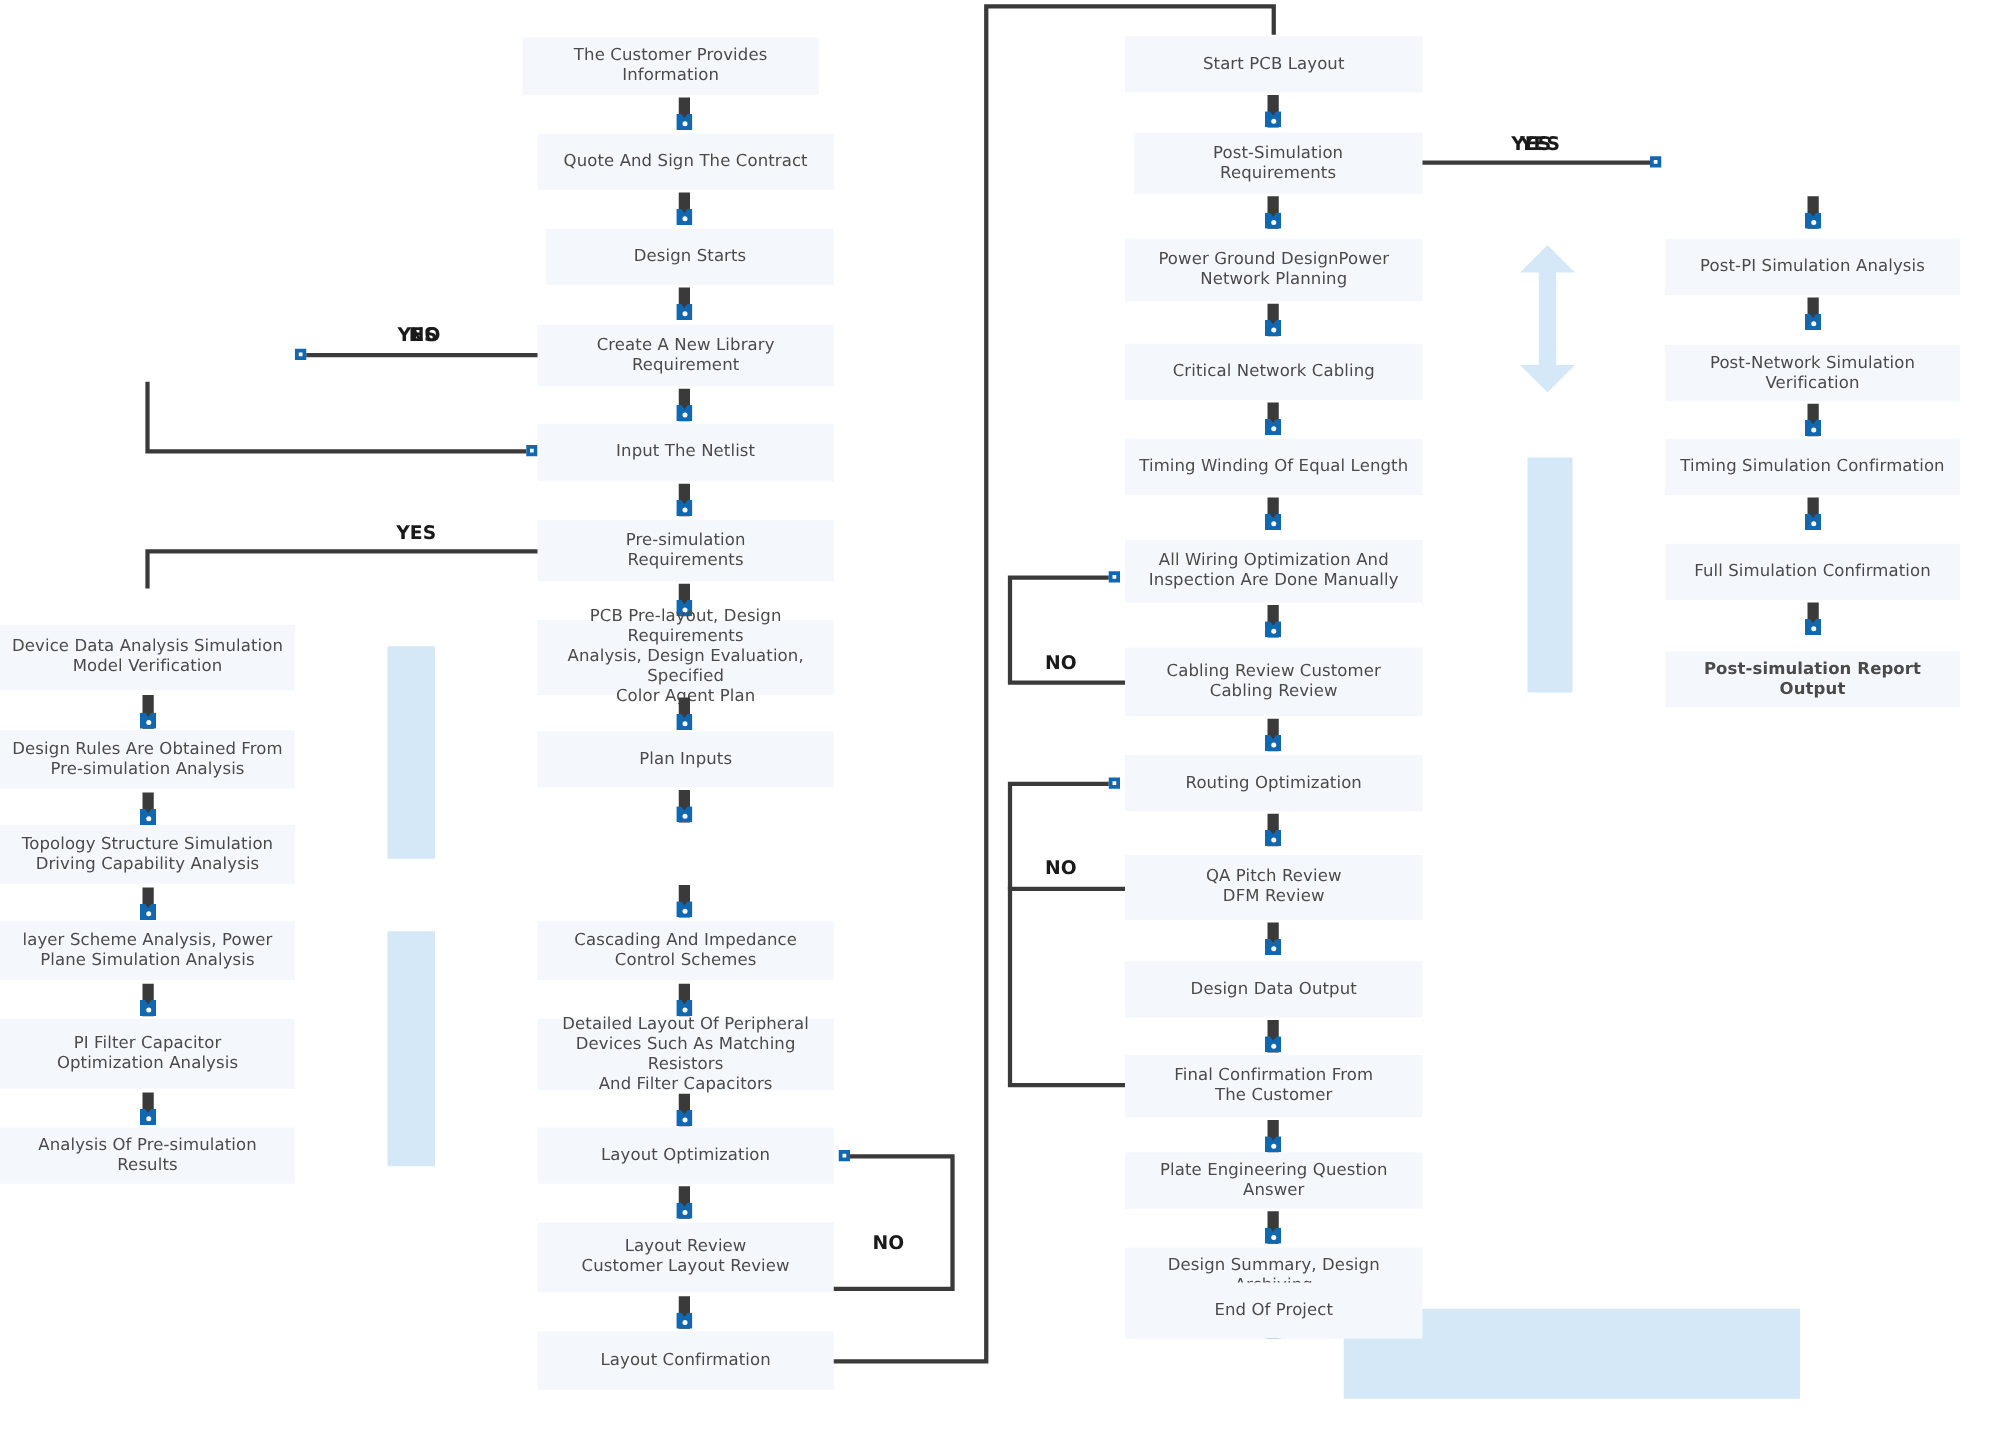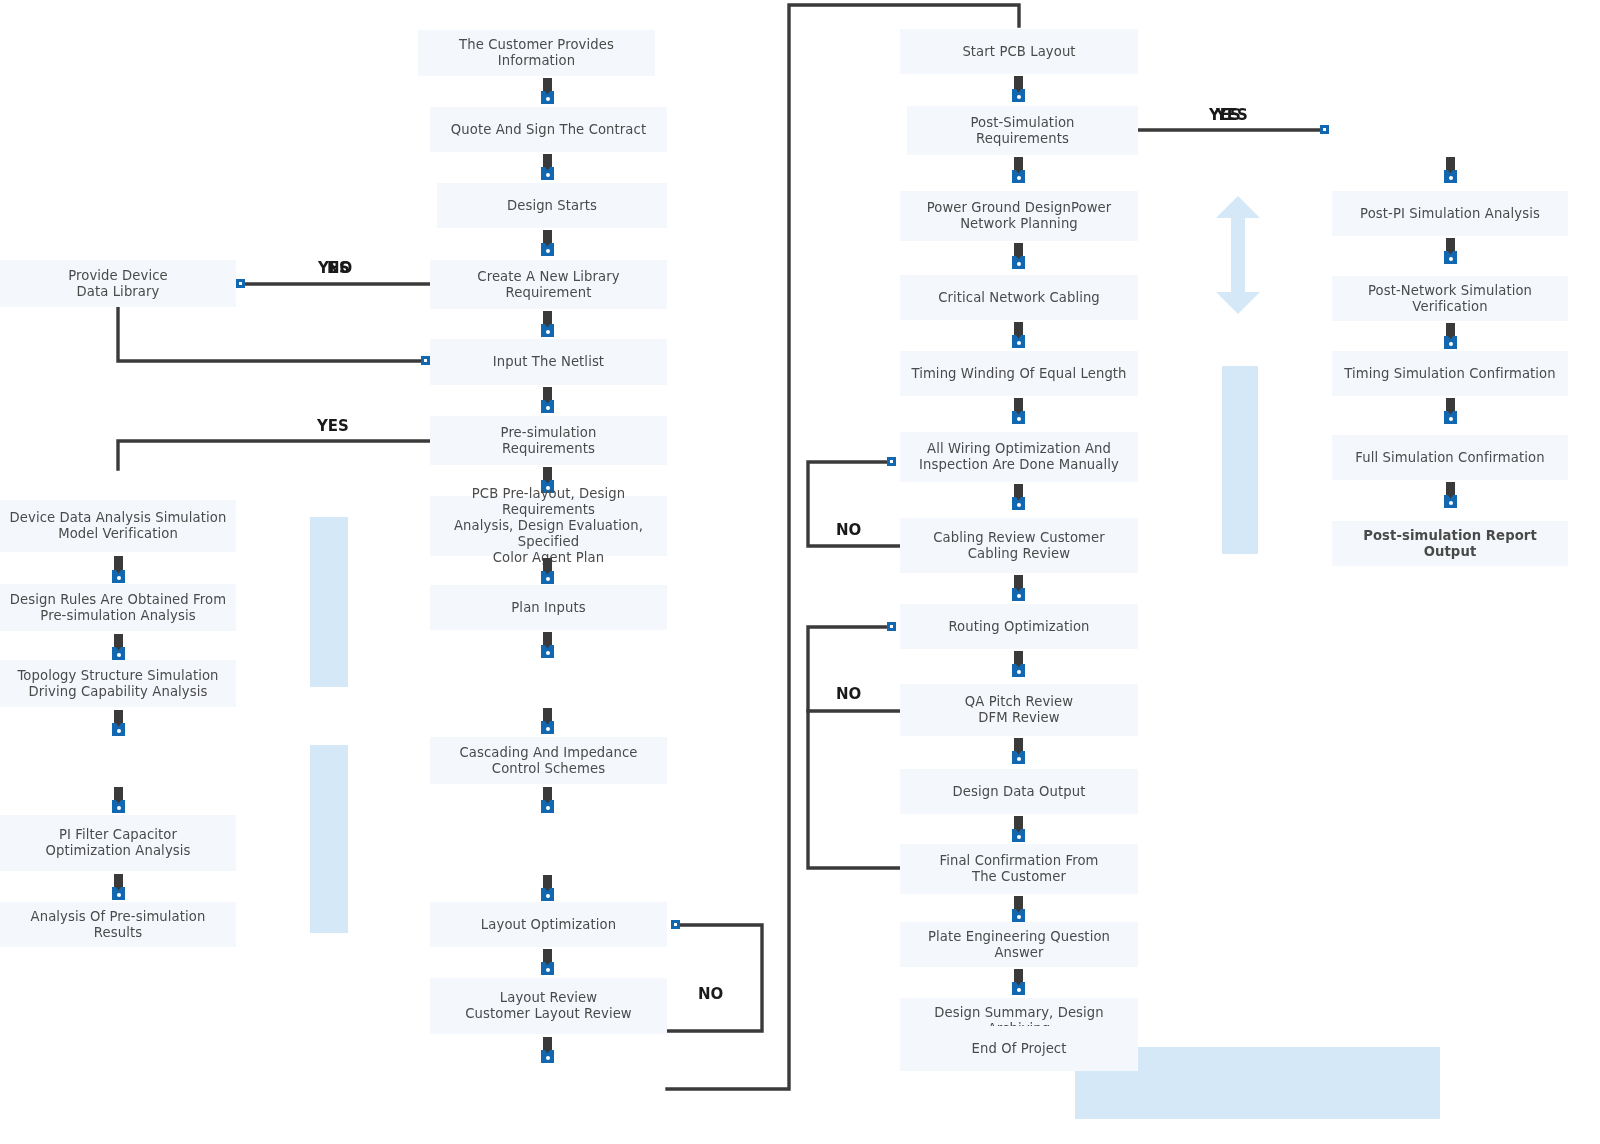--- a/index.html
+++ b/index.html
@@ -109,22 +109,20 @@
 
   <div class="blabel" style="left:318px;top:259px;">YES</div>
   <div class="blabel" style="left:327px;top:259px;">NO</div>
   <div class="blabel" style="left:317px;top:417px;">YES</div>
   <div class="blabel" style="left:1209px;top:106px;">YES</div>
   <div class="blabel" style="left:1216px;top:106px;">YES</div>
   <div class="blabel" style="left:698px;top:985px;">NO</div>
   <div class="blabel" style="left:836px;top:521px;">NO</div>
   <div class="blabel" style="left:836px;top:685px;">NO</div>
 
-  <div class="node" style="left:0px;top:260px;width:236px;height:47px;">Provide Device
-Data Library</div>
 
   <div class="node" style="left:0px;top:500px;width:236px;height:52px;">Device Data Analysis Simulation
 Model Verification</div>
   <div class="vconn" style="left:112px;top:556px;height:27px;">
     <div class="stem"></div>
       <div class="head"></div>
       <div class="dot"></div>
   </div>
 
   <div class="node" style="left:0px;top:584px;width:236px;height:47px;">Design Rules Are Obtained From
@@ -136,20 +134,22 @@
   </div>
 
   <div class="node" style="left:0px;top:660px;width:236px;height:47px;">Topology Structure Simulation
 Driving Capability Analysis</div>
   <div class="vconn" style="left:112px;top:710px;height:26px;">
     <div class="stem"></div>
       <div class="head"></div>
       <div class="dot"></div>
   </div>
 
+  <div class="node" style="left:0px;top:737px;width:236px;height:47px;">layer Scheme Analysis, Power
+Plane Simulation Analysis</div>
   <div class="vconn" style="left:112px;top:787px;height:26px;">
     <div class="stem"></div>
       <div class="head"></div>
       <div class="dot"></div>
   </div>
 
   <div class="node" style="left:0px;top:815px;width:236px;height:56px;">PI Filter Capacitor
 Optimization Analysis</div>
   <div class="vconn" style="left:112px;top:874px;height:26px;">
     <div class="stem"></div>
@@ -226,20 +226,23 @@
   </div>
 
   <div class="node" style="left:430px;top:737px;width:237px;height:47px;">Cascading And Impedance
 Control Schemes</div>
   <div class="vconn" style="left:541px;top:787px;height:26px;">
     <div class="stem"></div>
       <div class="head"></div>
       <div class="dot"></div>
   </div>
 
+  <div class="node" style="left:430px;top:815px;width:237px;height:57px;">Detailed Layout Of Peripheral
+Devices Such As Matching Resistors
+And Filter Capacitors</div>
   <div class="vconn" style="left:541px;top:875px;height:26px;">
     <div class="stem"></div>
       <div class="head"></div>
       <div class="dot"></div>
   </div>
 
   <div class="node" style="left:430px;top:902px;width:237px;height:45px;">Layout Optimization</div>
   <div class="vconn" style="left:541px;top:949px;height:26px;">
     <div class="stem"></div>
       <div class="head"></div>
@@ -247,20 +250,21 @@
   </div>
 
   <div class="node" style="left:430px;top:978px;width:237px;height:56px;">Layout Review
 Customer Layout Review</div>
   <div class="vconn" style="left:541px;top:1037px;height:26px;">
     <div class="stem"></div>
       <div class="head"></div>
       <div class="dot"></div>
   </div>
 
+  <div class="node" style="left:430px;top:1065px;width:237px;height:47px;">Layout Confirmation</div>
 
   <div class="node" style="left:900px;top:29px;width:238px;height:45px;">Start PCB Layout</div>
   <div class="vconn" style="left:1012px;top:76px;height:26px;">
     <div class="stem"></div>
       <div class="head"></div>
       <div class="dot"></div>
   </div>
 
   <div class="node" style="left:907px;top:106px;width:231px;height:49px;">Post-Simulation
 Requirements</div>

